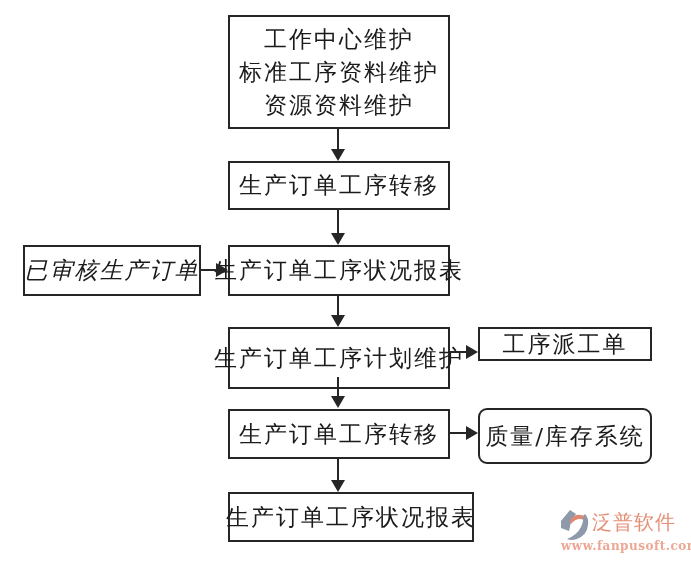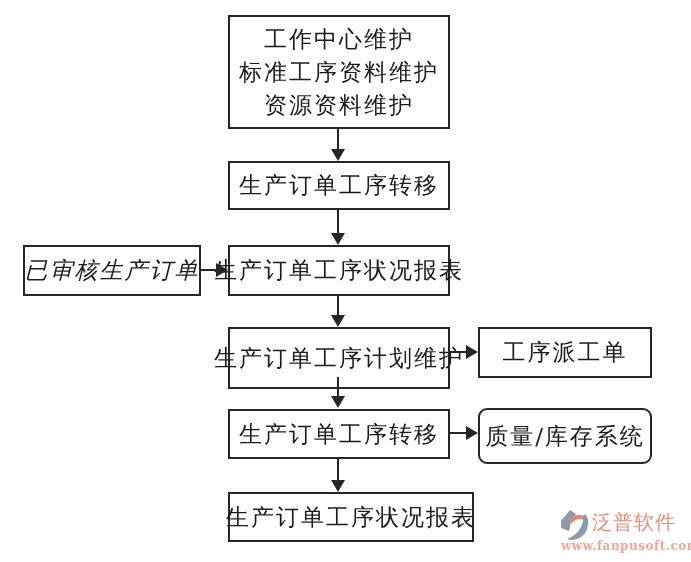--- a/index.html
+++ b/index.html
@@ -70,21 +70,21 @@
   </div>
 
   <div class="box" style="left:228px;top:245px;width:222px;height:51px;">
     <div class="bline">生产订单工序状况报表</div>
   </div>
 
   <div class="box" style="left:228px;top:327px;width:222px;height:62px;">
     <div class="bline">生产订单工序计划维护</div>
   </div>
 
-  <div class="box" style="left:478px;top:327px;width:174px;height:51px;">
+  <div class="box" style="left:478px;top:327px;width:174px;height:34px;">
     <div class="bline">工序派工单</div>
   </div>
 
   <div class="box" style="left:228px;top:409px;width:222px;height:50px;">
     <div class="bline">生产订单工序转移</div>
   </div>
 
   <div class="box" style="left:478px;top:408px;width:174px;height:56px;border-radius:9px;">
     <div class="bline">质量/库存系统</div>
   </div>

